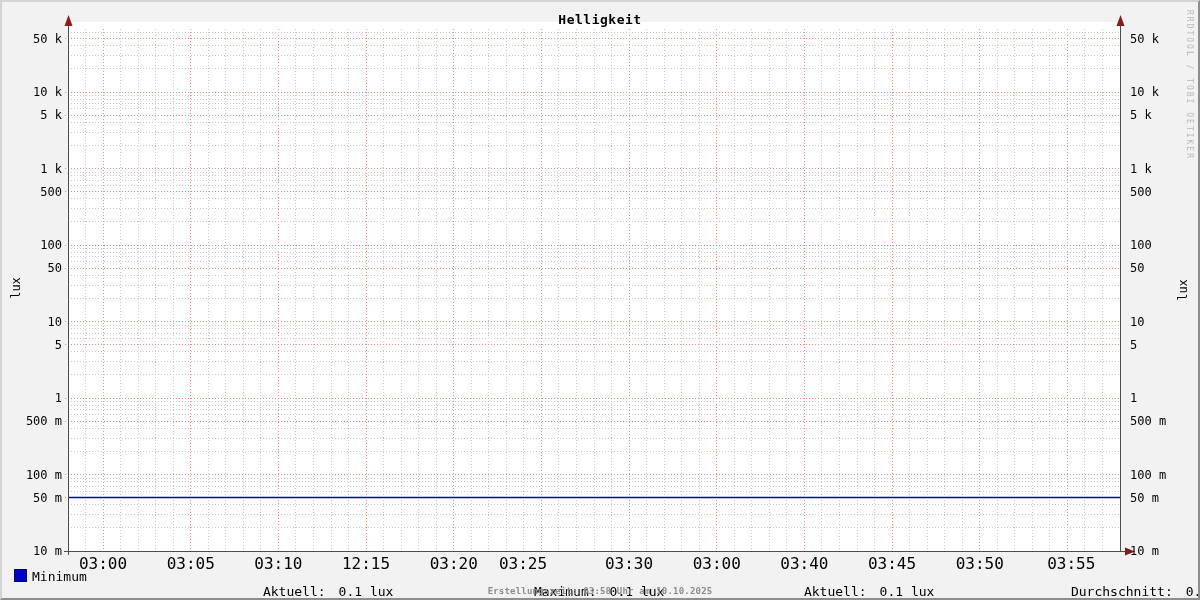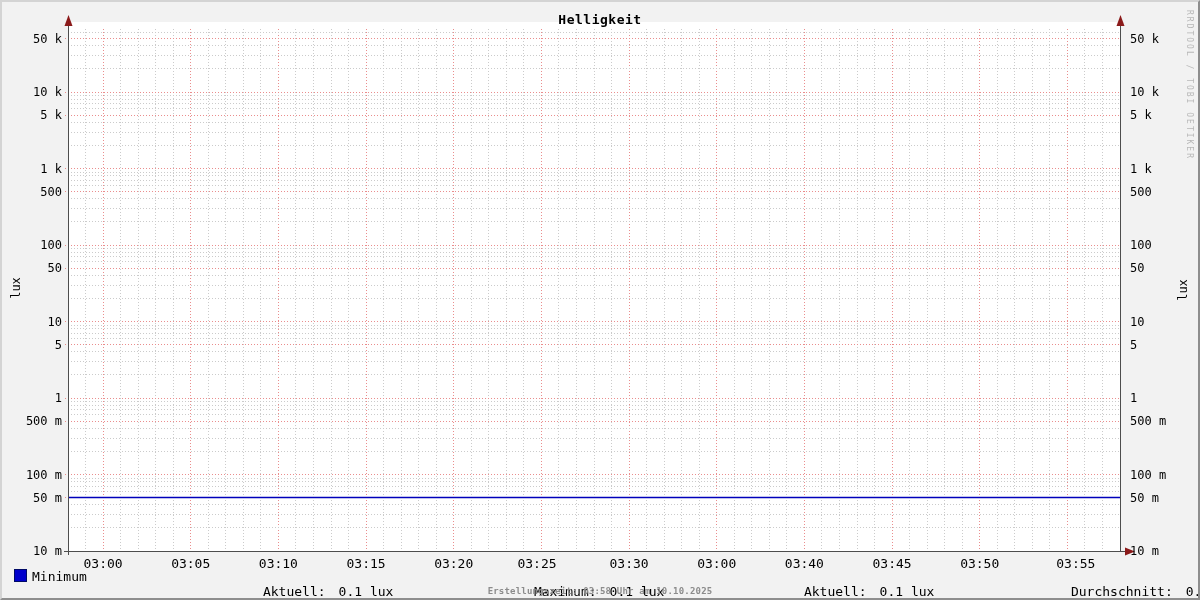--- a/index.html
+++ b/index.html
@@ -12,21 +12,21 @@
     color:#000;overflow:hidden;
   }
   .layer{position:absolute;left:0;top:0;}
   .title{
     position:absolute;left:0;top:10px;width:1196px;text-align:center;
     font-size:13px;font-weight:bold;letter-spacing:.5px;
   }
   .ylab{position:absolute;font-size:12px;line-height:14px;height:14px;white-space:pre;}
   .ylab.left{left:0;width:60px;text-align:right;}
   .ylab.right{left:1128px;width:70px;text-align:left;}
-  .xlab{position:absolute;top:555px;width:56px;text-align:center;font-size:13px;line-height:14px;}
+  .xlab{position:absolute;top:555px;width:56px;text-align:center;font-size:16px;line-height:14px;}
   .vlabel{
     position:absolute;width:44px;height:14px;text-align:center;
     font-size:12px;transform:rotate(-90deg);
   }
   .vlabel.left{left:-8px;top:279px;}
   .vlabel.right{left:1159px;top:281px;}
   .watermark{
     position:absolute;left:1183px;top:8px;
     writing-mode:vertical-rl;
     font-size:8px;letter-spacing:2px;color:#b8b8b8;white-space:pre;
@@ -230,22 +230,22 @@
     <div class="ylab right" style="top: 412.029px;">500 m</div>
     <div class="ylab left" style="top: 465.5px;">100 m</div>
     <div class="ylab right" style="top: 465.5px;">100 m</div>
     <div class="ylab left" style="top: 488.529px;">50 m</div>
     <div class="ylab right" style="top: 488.529px;">50 m</div>
     <div class="ylab left" style="top: 542px;">10 m</div>
     <div class="ylab right" style="top: 542px;">10 m</div>
     <div class="xlab" style="left: 73.0667px;">03:00</div>
     <div class="xlab" style="left: 160.733px;">03:05</div>
     <div class="xlab" style="left: 248.4px;">03:10</div>
-    <div class="xlab" style="left: 336.067px;">03:15</div>
+    <div class="xlab" style="left: 336.067px;">12:15</div>
     <div class="xlab" style="left: 423.733px;">03:20</div>
-    <div class="xlab" style="left: 507px;">03:25</div>
+    <div class="xlab" style="left: 493px;">03:25</div>
     <div class="xlab" style="left: 599.067px;">03:30</div>
     <div class="xlab" style="left: 686.733px;">03:00</div>
     <div class="xlab" style="left: 774.4px;">03:40</div>
     <div class="xlab" style="left: 862.067px;">03:45</div>
     <div class="xlab" style="left: 949.733px;">03:50</div>
     <div class="xlab" style="left: 1037.4px; text-align: right;">03:55</div>
   </div>
 
 </body></html>

